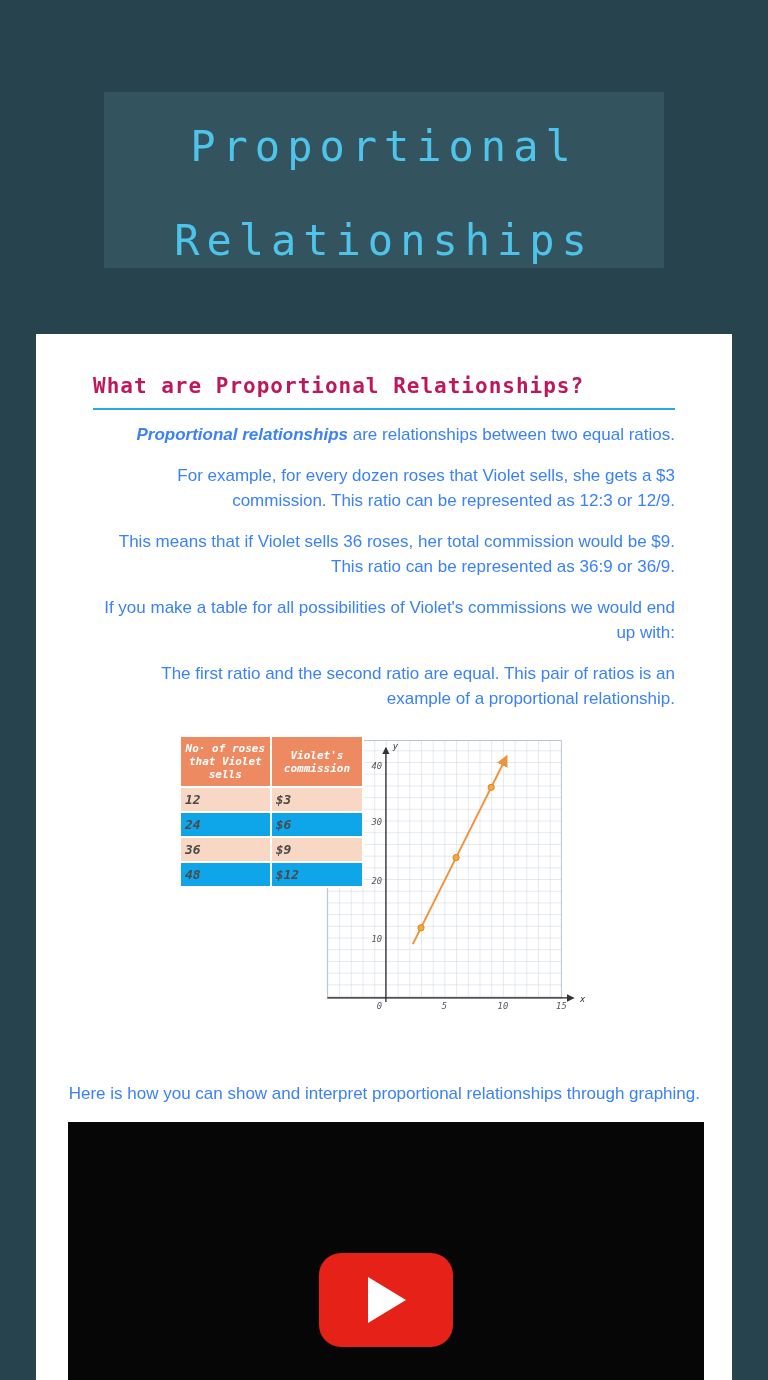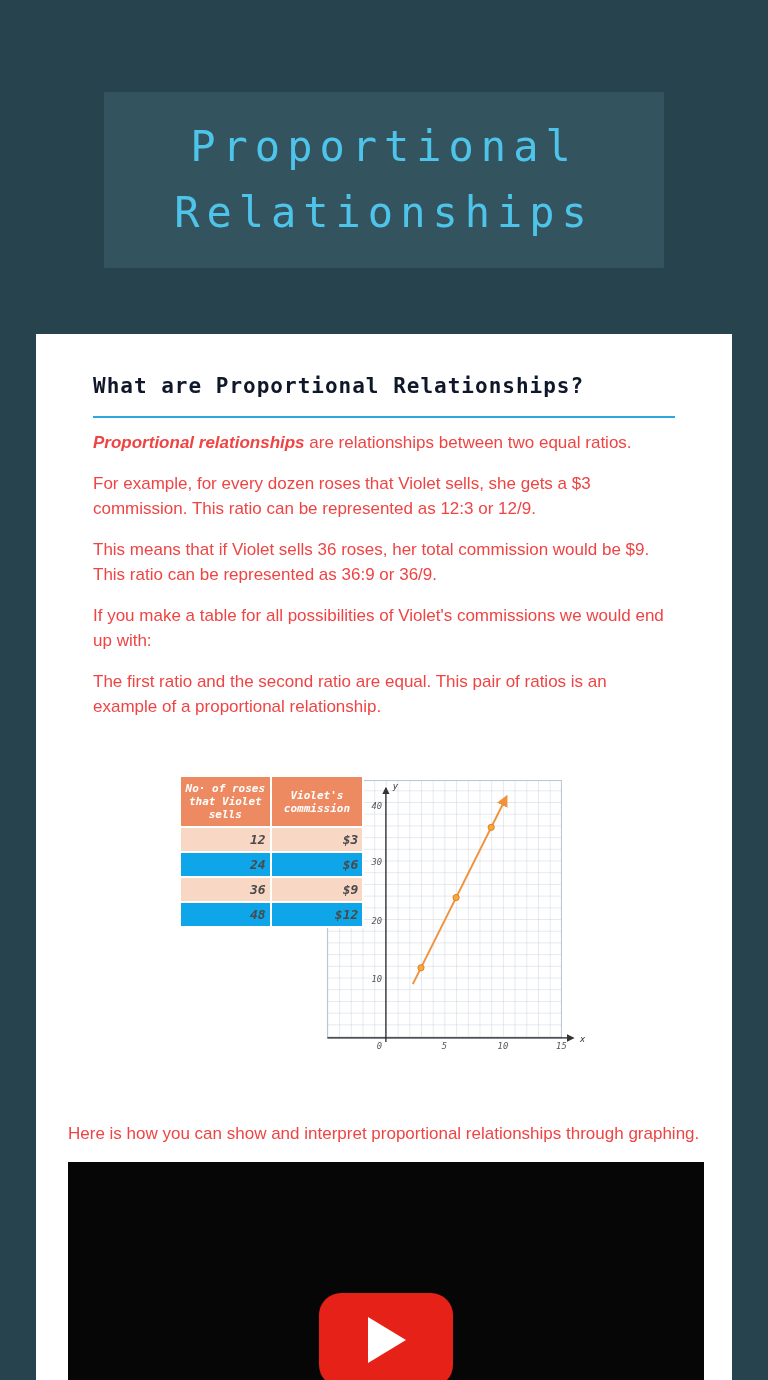--- a/index.html
+++ b/index.html
@@ -14,59 +14,59 @@
   
   .hero { height:334px; position:relative; }
   .hero-box {
     position:absolute; left:104px; top:92px; width:560px; height:176px;
     background:#33545e;
     display:flex; flex-direction:column; align-items:center; justify-content:center;
   }
   .hero-title {
     font-family:"DejaVu Sans Mono", monospace;
     color:#4fc4ea; font-size:42px; line-height:66px;
-    letter-spacing:7px; text-align:center; font-weight:400;
+    letter-spacing:7px; text-align:center; font-weight:400;margin-top:28px;
   }
 
   
   .card {
     margin:0 36px; background:#ffffff; min-height:1046px;
     padding-top:40px; padding-bottom:40px;
   }
   .section-1 { padding:0 57px; }
   .section-2 { padding:0 32px; margin-top:56px; }
 
   .h-sketch {
     font-family:"DejaVu Sans Mono", monospace;
-    color:#0f172a; font-size:21px; font-weight:bold; letter-spacing:1px;
-    margin:0 0 12px 0; padding-bottom:18px;
+    color:#be185d; font-size:21px; font-weight:bold; letter-spacing:1px;
+    margin:0 0 12px 0; padding-bottom:10px;
     border-bottom:2px solid #2aa9e0;
   }
   .para {
-    color:#ef4444; font-size:17px; line-height:25px; margin:0 0 16px 0;
+    color:#3b82f6; font-size:17px; line-height:25px; margin:0 0 16px 0;text-align:right;
   }
   .lead-bi { font-weight:bold; font-style:italic; }
 
   
   .figure {
-    margin:56px auto 0 auto; width:410px;
+    margin:24px auto 0 auto; width:410px;
     display:flex; align-items:flex-start; position:relative;
   }
   table.commission {
     border-collapse:collapse; z-index:2; position:relative;
     font-family:"DejaVu Sans Mono", monospace;
   }
   table.commission th {
     background:#ee8a61; color:#ffffff; font-style:italic; font-weight:bold;
     font-size:11px; line-height:13px; padding:5px 4px; border:2px solid #ffffff;
     width:94px; text-align:center;
   }
   table.commission td {
     font-style:italic; font-weight:bold; font-size:13px; color:#4a4a4a;
-    text-align:right; padding:4px 4px; border:2px solid #ffffff;
+    text-align:left; padding:4px 4px; border:2px solid #ffffff;
   }
   table.commission tr.row-odd td { background:#f8d7c4; }
   table.commission tr.row-even td { background:#0ea5e9; }
 
   .graph-svg { margin-left:-60px; z-index:1; }
   .tick-label {
     font-family:"DejaVu Sans Mono", monospace;
     font-style:italic; font-size:9px; fill:#555;
   }
   .axis-letter {

